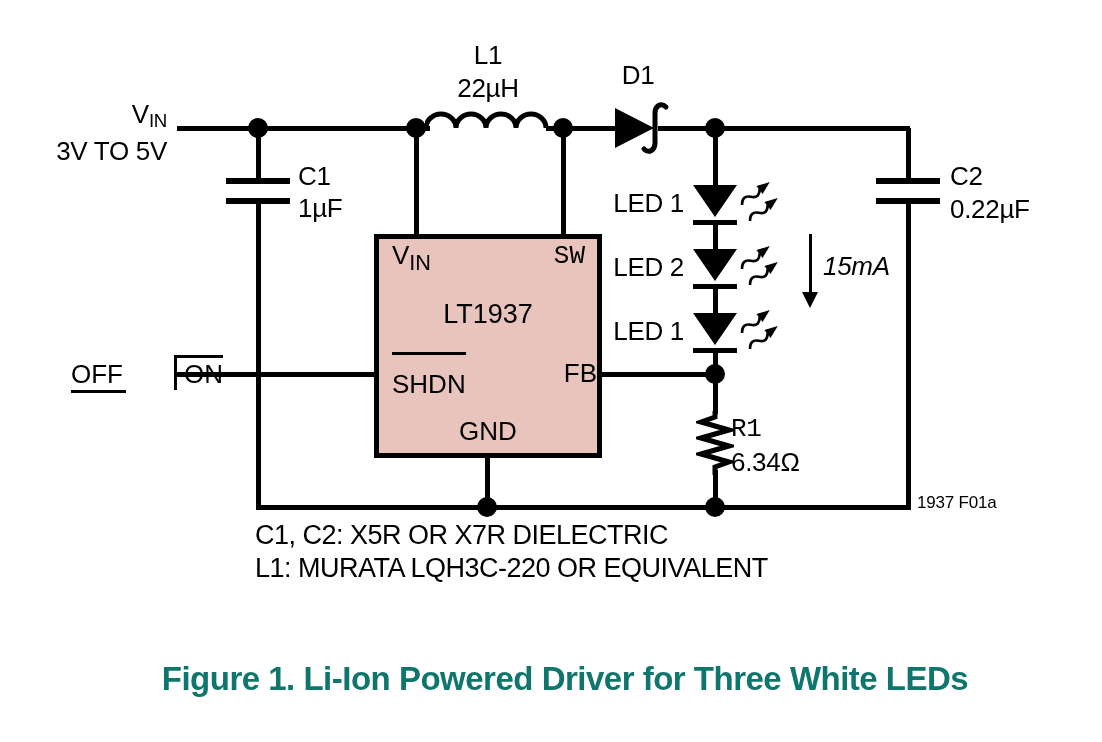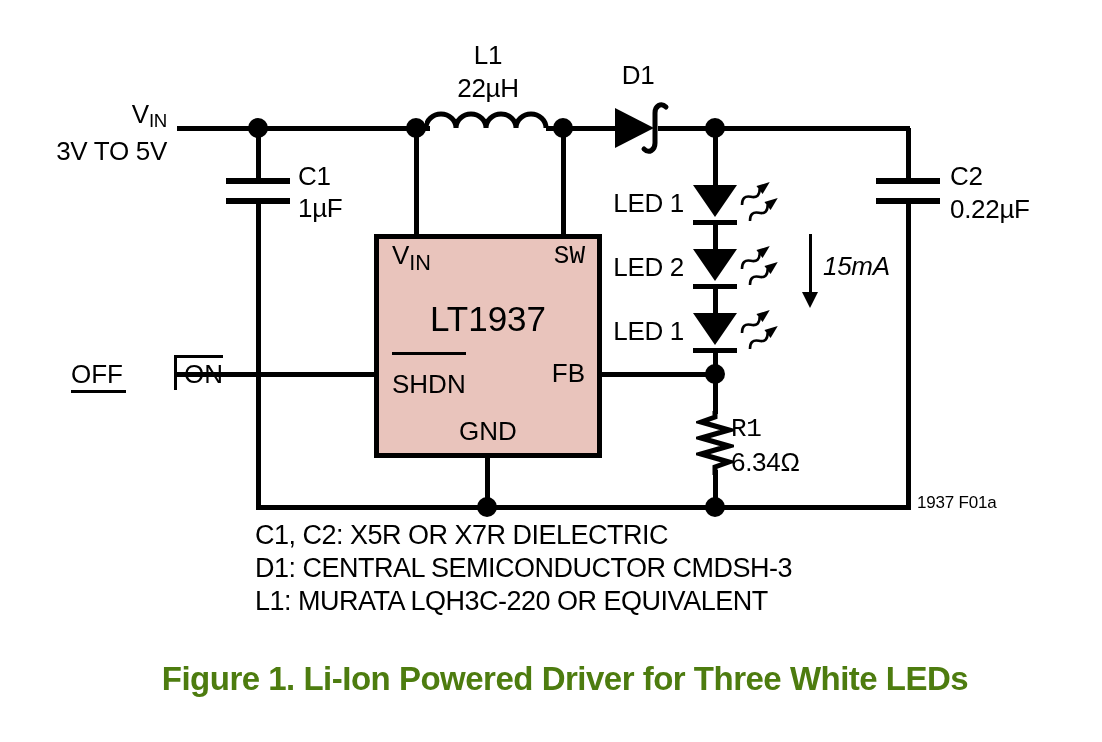--- a/index.html
+++ b/index.html
@@ -20,21 +20,21 @@
     box-sizing:border-box;border:5px solid #000;
   }
   .icpin{position:absolute;font-size:26px;line-height:1;white-space:nowrap;}
   .overline-pin{display:inline-block;border-top:3px solid #000;padding-top:16px;}
   .offon{position:absolute;left:71px;top:355px;font-size:26px;line-height:1;white-space:nowrap;}
   .offon .off{display:inline-block;border-bottom:3px solid #000;padding:3px 3px 3px 0;}
   .offon .on{display:inline-block;border-top:3px solid #000;border-left:3px solid #000;padding:3px 0 3px 7px;margin-left:48px;}
   .notes{position:absolute;left:255px;top:519px;font-size:27px;line-height:33px;letter-spacing:-0.5px;}
   .caption{
     position:absolute;left:28px;top:660px;width:1074px;text-align:center;
-    font-size:33px;font-weight:bold;letter-spacing:-0.5px;color:#4d7c0f;
+    font-size:33px;font-weight:bold;letter-spacing:-0.5px;color:#0f766e;
   }
   .figid{position:absolute;left:917px;top:493px;font-size:17px;letter-spacing:-0.2px;}
   .arrowline{position:absolute;width:3px;background:#000;}
   .arrowhead-down{
     position:absolute;width:0;height:0;
     border-left:8px solid transparent;border-right:8px solid transparent;border-top:16px solid #000;
   }
   svg{position:absolute;display:block;}
 </style>
 </head>
@@ -132,23 +132,23 @@
   <svg style="left:696px;top:410px;" width="38" height="66" viewBox="0 0 38 66">
     <path d="M19,1 L19,7 L5,12 L33,20 L5,28 L33,36 L5,44 L33,52 L19,57 L19,65" fill="none" stroke="#000" stroke-width="5" stroke-linejoin="miter"></path>
   </svg>
 
   <div class="arrowline" style="left:809px;top:234px;height:60px;"></div>
   <div class="arrowhead-down" style="left:802px;top:292px;"></div>
 
   <div class="ic" style="background: rgb(233, 196, 188);">
     <span class="icpin" style="left:13px;top:3px;"><span>V</span><sub>IN</sub></span>
     <span class="icpin" style="right:12px;top:4px;font-family:Liberation Mono, monospace;">SW</span>
-    <div class="icpin center" style="left:0;right:0;top:62px;font-size:35px;">LT1937</div>
+    <div class="icpin center" style="left:0;right:0;top:62px;font-size:27px;">LT1937</div>
     <span class="icpin" style="left:13px;top:113px;"><span class="overline-pin">SHDN</span></span>
-    <span class="icpin" style="right:12px;top:121px;">FB</span>
+    <span class="icpin" style="right:0;top:121px;">FB</span>
     <div class="icpin center" style="left:0;right:0;top:179px;">GND</div>
   </div>
 
   <div class="lbl right" style="left:50px;top:99px;width:117px;line-height:30px;">
     <div><span>V</span><sub>IN</sub></div>
     <div>3V TO 5V</div>
   </div>
 
   <div class="offon">
     <span class="off">OFF</span><span class="on">ON</span>
@@ -171,19 +171,18 @@
   <div class="lbl" style="left:950px;top:162px;">C2</div>
   <div class="lbl" style="left:950px;top:195px;">0.22µF</div>
 
   <div class="lbl" style="left:731px;top:415px;font-family:Liberation Mono, monospace;">R1</div>
   <div class="lbl" style="left:731px;top:448px;">6.34Ω</div>
 
   <div class="figid">1937 F01a</div>
 
   <div class="notes">
     <div>C1, C2: X5R OR X7R DIELECTRIC</div>
-    <div>D1: CENTRAL SEMICONDUCTOR CMDSH-3</div>
     <div>L1: MURATA LQH3C-220 OR EQUIVALENT</div>
   </div>
 
   <div class="caption">Figure 1. Li-Ion Powered Driver for Three White LEDs</div>
 
 </div>
 
 </body></html>

